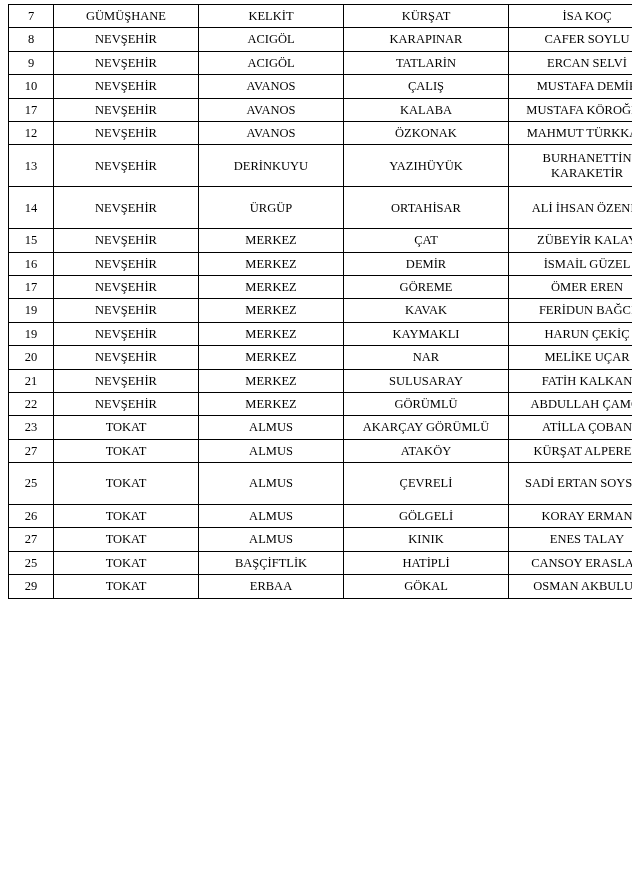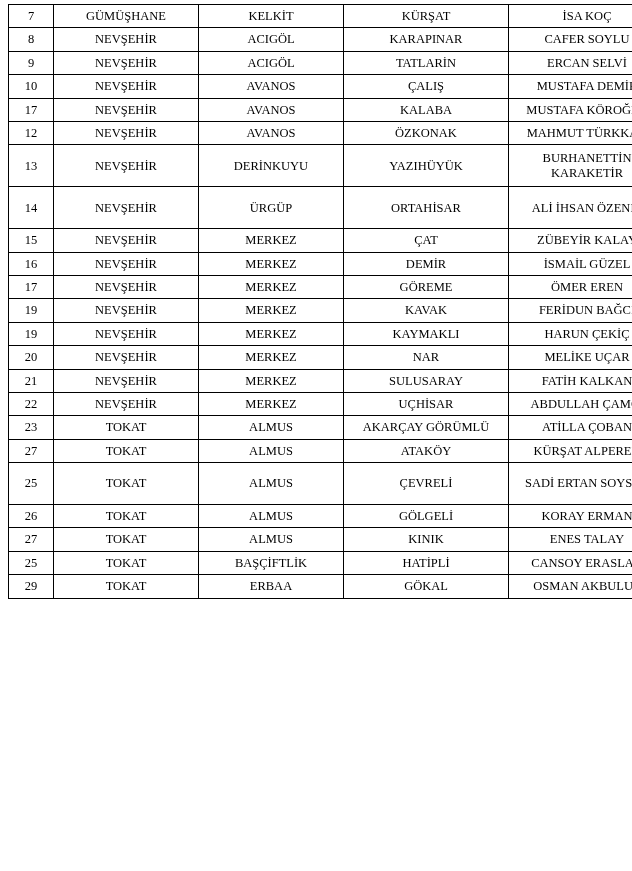--- a/index.html
+++ b/index.html
@@ -166,21 +166,21 @@
           <td class="col-no">21</td>
           <td class="col-il">NEVŞEHİR</td>
           <td class="col-ilce">MERKEZ</td>
           <td class="col-belde">SULUSARAY</td>
           <td class="col-isim">FATİH KALKAN</td>
         </tr>
         <tr>
           <td class="col-no">22</td>
           <td class="col-il">NEVŞEHİR</td>
           <td class="col-ilce">MERKEZ</td>
-          <td class="col-belde">UÇHİSAR</td>
+          <td class="col-belde">GÖRÜMLÜ</td>
           <td class="col-isim">ABDULLAH ÇAMCI</td>
         </tr>
         <tr>
           <td class="col-no">23</td>
           <td class="col-il">TOKAT</td>
           <td class="col-ilce">ALMUS</td>
           <td class="col-belde">AKARÇAY GÖRÜMLÜ</td>
           <td class="col-isim">ATİLLA ÇOBAN</td>
         </tr>
         <tr>

